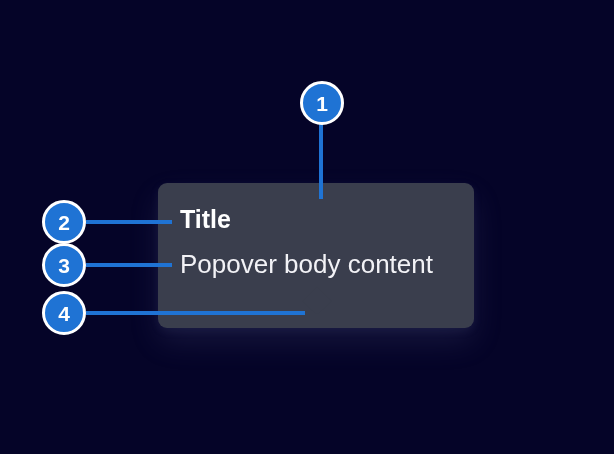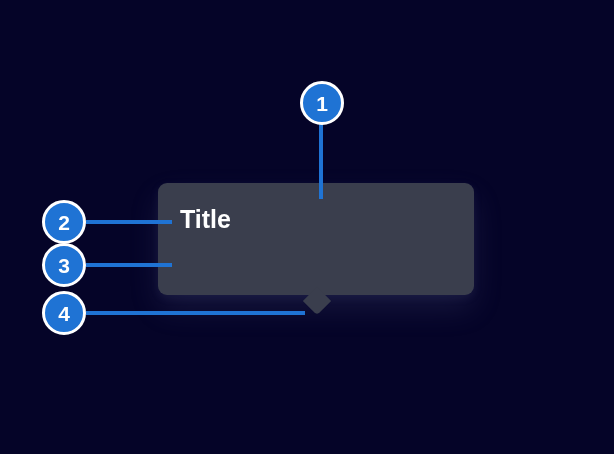--- a/index.html
+++ b/index.html
@@ -15,21 +15,21 @@
     overflow: hidden;
     font-family: "Liberation Sans", sans-serif;
   }
 
   
   .popover {
     position: absolute;
     left: 158px;
     top: 183px;
     width: 316px;
-    height: 112px;
+    height: 145px;
     background: #3a3e4d;
     border-radius: 9px;
     box-shadow: 0 14px 30px rgba(110, 120, 170, 0.16), 0 3px 10px rgba(110, 120, 170, 0.10);
     z-index: 1;
   }
   .popover-caret {
     position: absolute;
     left: 149px;
     top: 108px;
     width: 20px;
@@ -98,20 +98,21 @@
   .marker-3 { left: 42px;  top: 243px; }
   .marker-4 { left: 42px;  top: 291px; }
 </style>
 </head>
 <body>
 
 <div class="canvas">
 
   <div class="popover">
     <div class="popover-title">Title</div>
+    <div class="popover-body">Popover body content</div>
     <div class="popover-caret"></div>
   </div>
 
   <div class="line line-1"></div>
   <div class="line line-2"></div>
   <div class="line line-3"></div>
   <div class="line line-4"></div>
 
   <div class="marker marker-1">
     <span>1</span>

